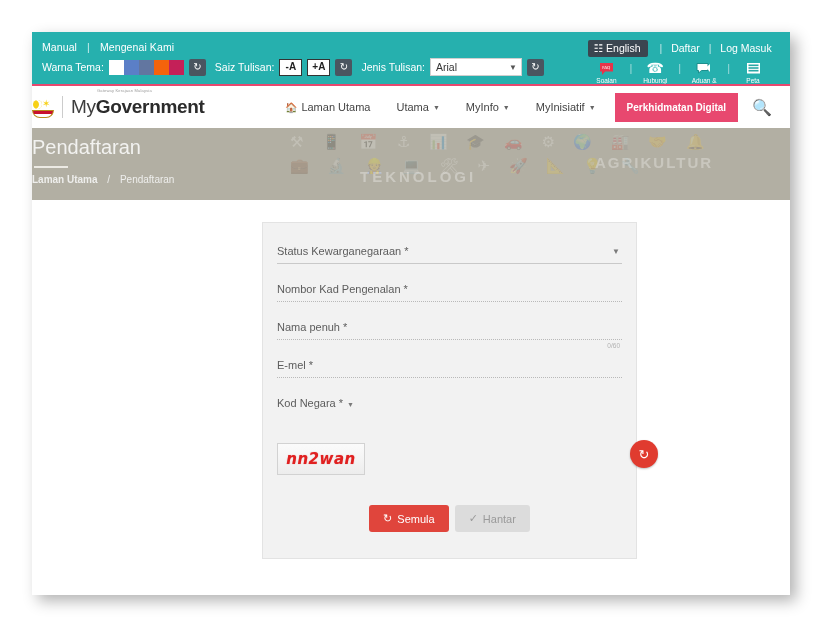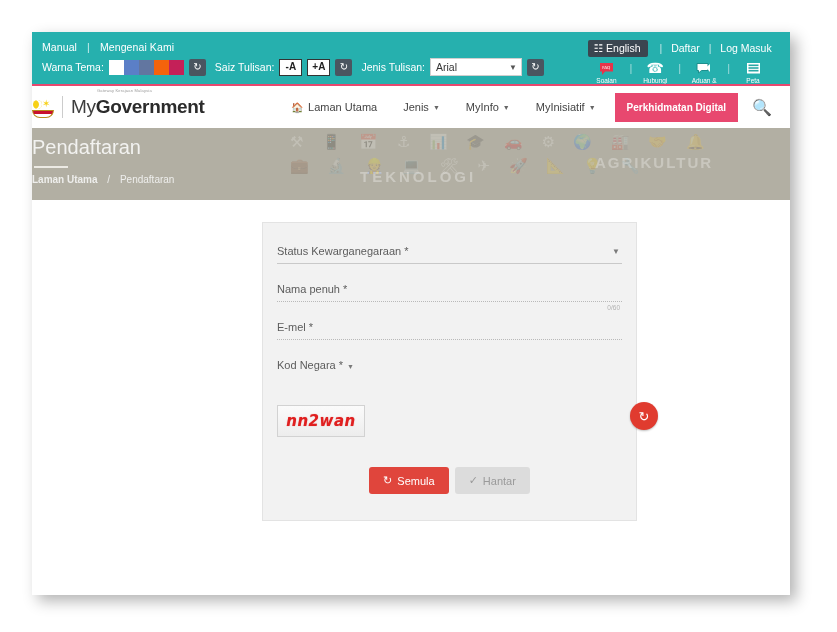--- a/index.html
+++ b/index.html
@@ -288,21 +288,21 @@
           <div class="main"><span>My</span><b>Government</b></div>
         </div>
       </div>
 
       <div class="navmenu">
         <a class="item" href="#">
           <span style="font-size:10px">🏠</span>
           <span>Laman Utama</span>
         </a>
         <a class="item" href="#">
-          <span>Jenis</span>
+          <span>Utama</span>
           <span class="caret">▼</span>
         </a>
         <a class="item" href="#">
           <span>MyInfo</span>
           <span class="caret">▼</span>
         </a>
         <a class="item" href="#">
           <span>MyInisiatif</span>
           <span class="caret">▼</span>
         </a>
@@ -327,20 +327,24 @@
 
     <div class="content">
       <div class="form-panel">
 
         <div class="fld">
           <div class="lab">Status Kewarganegaraan *</div>
           <div class="line"></div>
           <div class="caret-dd">▼</div>
         </div>
 
+        <div class="fld">
+          <div class="lab">Nombor Kad Pengenalan *</div>
+          <div class="line dotted"></div>
+        </div>
 
         <div class="fld">
           <div class="lab">Nama penuh *</div>
           <div class="line dotted"></div>
           <div class="counter">0/60</div>
         </div>
 
         <div class="fld">
           <div class="lab">E-mel *</div>
           <div class="line dotted"></div>

